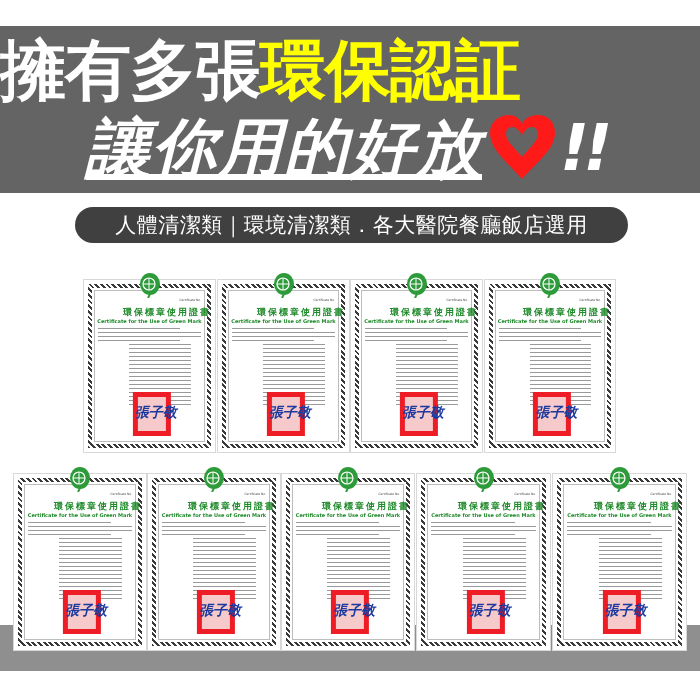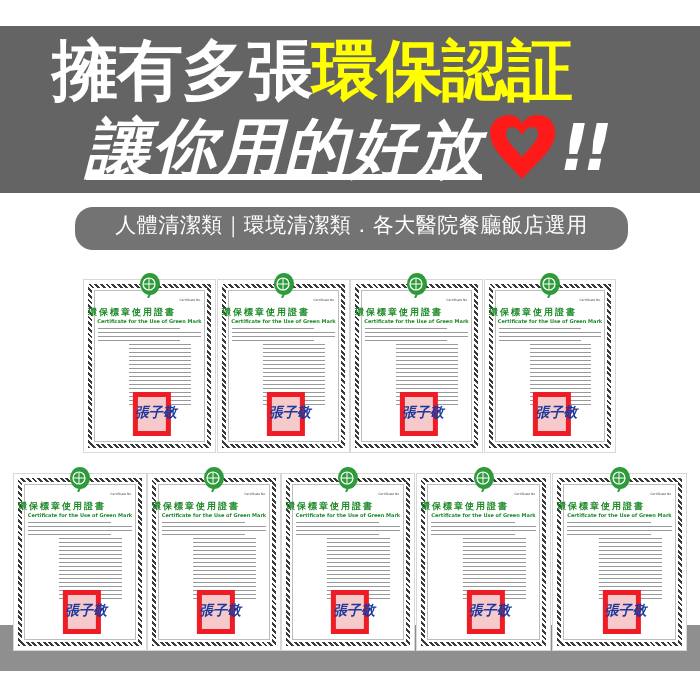--- a/index.html
+++ b/index.html
@@ -4,43 +4,43 @@
 <style>
   * { box-sizing: border-box; margin: 0; padding: 0; }
   html, body { width: 700px; height: 700px; background: #ffffff; overflow: hidden; }
   body { position: relative; font-family: "DejaVu Sans", sans-serif; }
 
   .banner {
     position: absolute; left: 0; top: 26px; width: 700px; height: 167px;
     background: #646464;
   }
   .headline-1 {
-    position: absolute; left: 0; width: 572px; top: 34px; text-align: right;
+    position: absolute; left: 0; width: 572px; top: 34px; text-align: left;
     font-family: "DejaVu Sans", sans-serif; font-weight: bold;
     font-size: 66px; line-height: 74px; letter-spacing: -1px; white-space: nowrap;
   }
   .headline-1 .white { color: #ffffff; }
   .headline-1 .yellow { color: #ffff00; }
   .headline-2 {
     position: absolute; left: 86px; top: 110px; height: 76px;
     display: flex; align-items: center; white-space: nowrap;
   }
   .headline-2 .script {
     color: #ffffff; font-family: "DejaVu Serif", serif; font-weight: bold;
     font-style: italic; font-size: 64px; line-height: 76px; letter-spacing: 2px; text-decoration: underline;
   }
   .heart { width: 72px; height: 70px; margin-left: 4px; display: inline-block; }
   .bang {
     color: #ffffff; font-family: "DejaVu Sans", sans-serif; font-weight: bold;
     font-style: italic; font-size: 64px; line-height: 76px; margin-left: 2px; letter-spacing: -6px;
   }
 
   .pill {
-    position: absolute; left: 75px; top: 207px; width: 553px; height: 43px;
-    background: #737373; border-radius: 18px;
+    position: absolute; left: 75px; top: 207px; width: 553px; height: 36px;
+    background: #404040; border-radius: 18px;
     color: #ffffff; font-size: 21px; line-height: 36px; text-align: center;
     white-space: nowrap; letter-spacing: 0.5px;
   }
 
   .gray-strip {
     position: absolute; left: 0; top: 625px; width: 700px; height: 46px; background: #8f8f8f;
   }
 
   .cert {
     position: absolute; background: #ffffff;
@@ -57,21 +57,21 @@
     position: absolute; inset: 6px; border: 1px solid #bdbdbd;
   }
   .cert .logo {
     position: absolute; top: -12px; left: 50%; transform: translateX(-50%);
     width: 24px; height: 26px;
   }
   .cert .cno {
     position: absolute; top: 14px; right: 10px; font-size: 3px; color: #444; text-align: right; line-height: 4px;
   }
   .cert .title-zh {
-    position: absolute; top: 22px; left: 0; right: 0; text-align: left;
+    position: absolute; top: 22px; left: 0; right: 0; text-align: right;
     color: #1f8a2a; font-weight: bold; font-size: 9px; letter-spacing: 2px; white-space: nowrap;
   }
   .cert .title-en {
     position: absolute; top: 34px; left: 0; right: 0; text-align: center;
     color: #1f8a2a; font-weight: bold; font-size: 5px; white-space: nowrap;
   }
   .cert .lines {
     position: absolute; top: 44px; left: 10px; right: 10px;
   }
   .cert .lines div { height: 1px; background: #9a9a9a; margin-bottom: 3px; }

